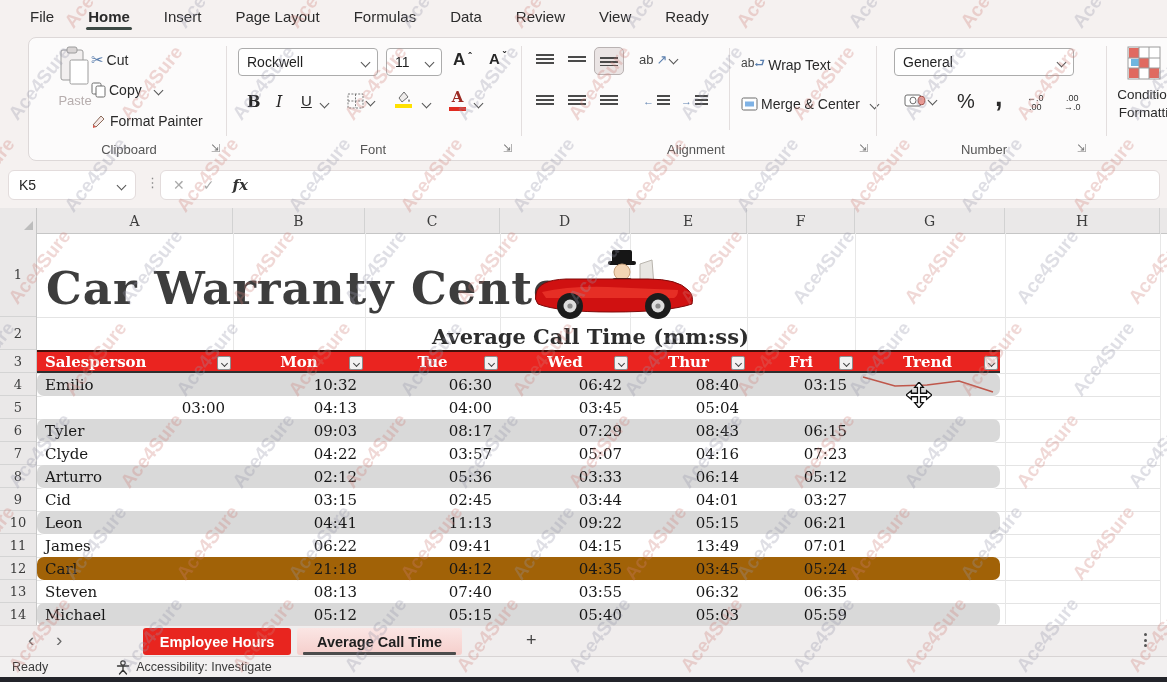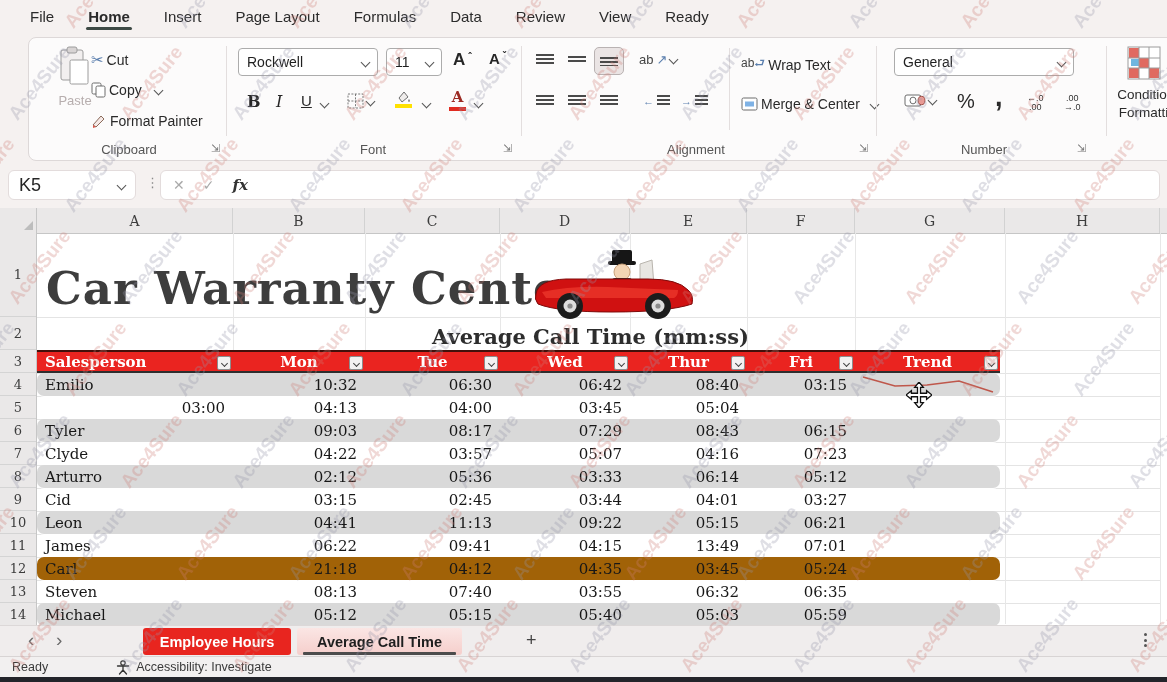--- a/index.html
+++ b/index.html
@@ -266,21 +266,21 @@
           <line x1="1" y1="12" x2="33" y2="12" stroke="#9c9c9c"></line>
             <line x1="1" y1="22" x2="33" y2="22" stroke="#9c9c9c"></line>
         </svg>
       </div>
       <div class="abs" style="left:1082px;top:48px;width:80px;text-align:center;font-size:13.5px;color:#2a2a2a;line-height:1.35;">Conditional Formatting</div>
     </div>
   </div>
 
   <div id="formula-bar" class="abs">
     <div class="fbox" style="left:8px;width:128px;padding:0 10px;">
-      <span style="font-size:18px;">K5</span>
+      <span style="font-size:14px;">K5</span>
       <span class="chev" style="margin-left:auto;"></span>
     </div>
     <div class="abs" style="left:146px;top:12px;color:#8a8a8a;font-size:13px;letter-spacing:0;">⋮</div>
     <div class="fbox" style="left:160px;width:1000px;padding:0 12px;gap:18px;">
       <span style="color:#a9a9a9;font-size:14px;">✕</span>
       <span style="color:#a9a9a9;font-size:14px;">✓</span>
       <span style="font-family:'DejaVu Serif',serif;font-style:italic;font-weight:700;font-size:15px;color:#333;">fx</span>
       <span></span>
     </div>
   </div>

